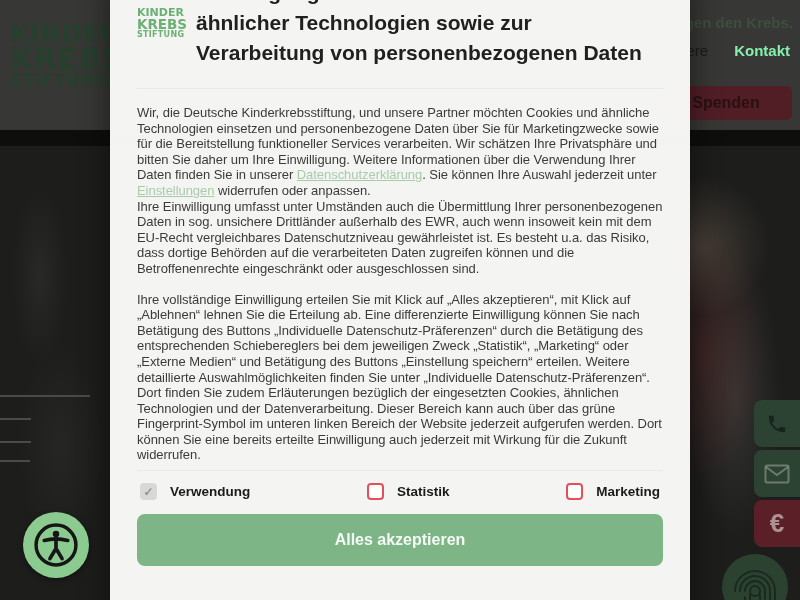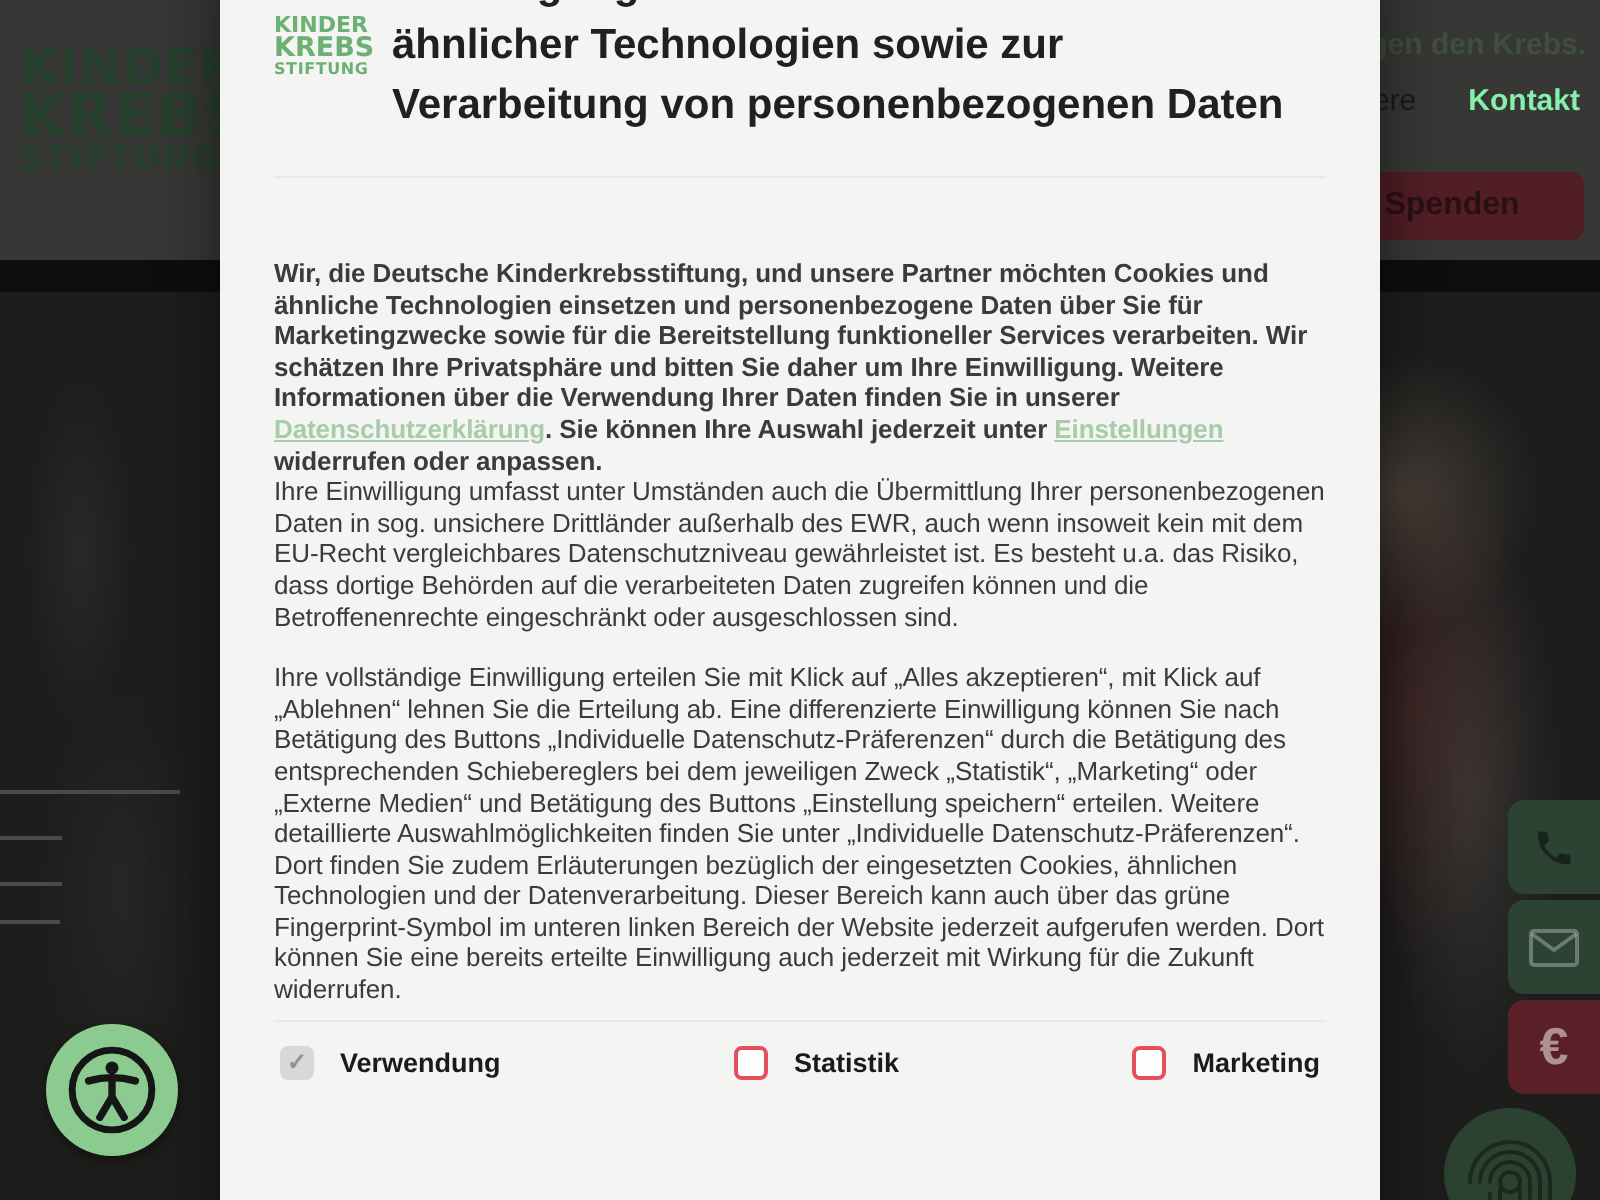--- a/index.html
+++ b/index.html
@@ -58,21 +58,21 @@
   .modal-logo .l1 { font-size:11px; }
   .modal-logo .l2 { font-size:13.5px; }
   .modal-logo .l3 { font-size:8px; letter-spacing:0.3px; }
   .modal-title { margin-left:7px; flex:1; color:#20201f; font-size:21px; line-height:30px; font-weight:700; }
 
   .divider { height:1px; background:#e8e8e6; }
   .div-1 { margin-top:20px; }
   .div-2 { margin-top:7px; }
 
   .modal p { color:#3b3b39; font-size:13px; line-height:15.6px; letter-spacing:-0.05px; }
-  .p1 { margin-top:40px;font-weight:bold; }
+  .p1 { margin-top:16px; }
   .p2 { }
   .p3 { margin-top:15px; }
   .green-link { color:#a7cca9; text-decoration:underline; cursor:pointer; }
 
   .consent-row { margin-top:12px; display:flex; justify-content:space-between; align-items:center; padding:0 3px; }
   .consent { display:flex; align-items:center; cursor:pointer; }
   .cb { width:17px; height:17px; border-radius:4px; flex:0 0 17px;
         display:flex; align-items:center; justify-content:center; }
   .cb-on  { background:#d8d8d6; }
   .cb-on .tick { color:#929290; font-size:12px; font-weight:700; line-height:1; }
@@ -177,15 +177,16 @@
       <label class="consent">
         <span class="cb cb-off"></span>
         <span class="consent-label">Statistik</span>
       </label>
       <label class="consent">
         <span class="cb cb-off"></span>
         <span class="consent-label">Marketing</span>
       </label>
     </div>
 
+    <button class="accept-btn">Alles akzeptieren</button>
   </div>
 
 </div>
 
 </body></html>

